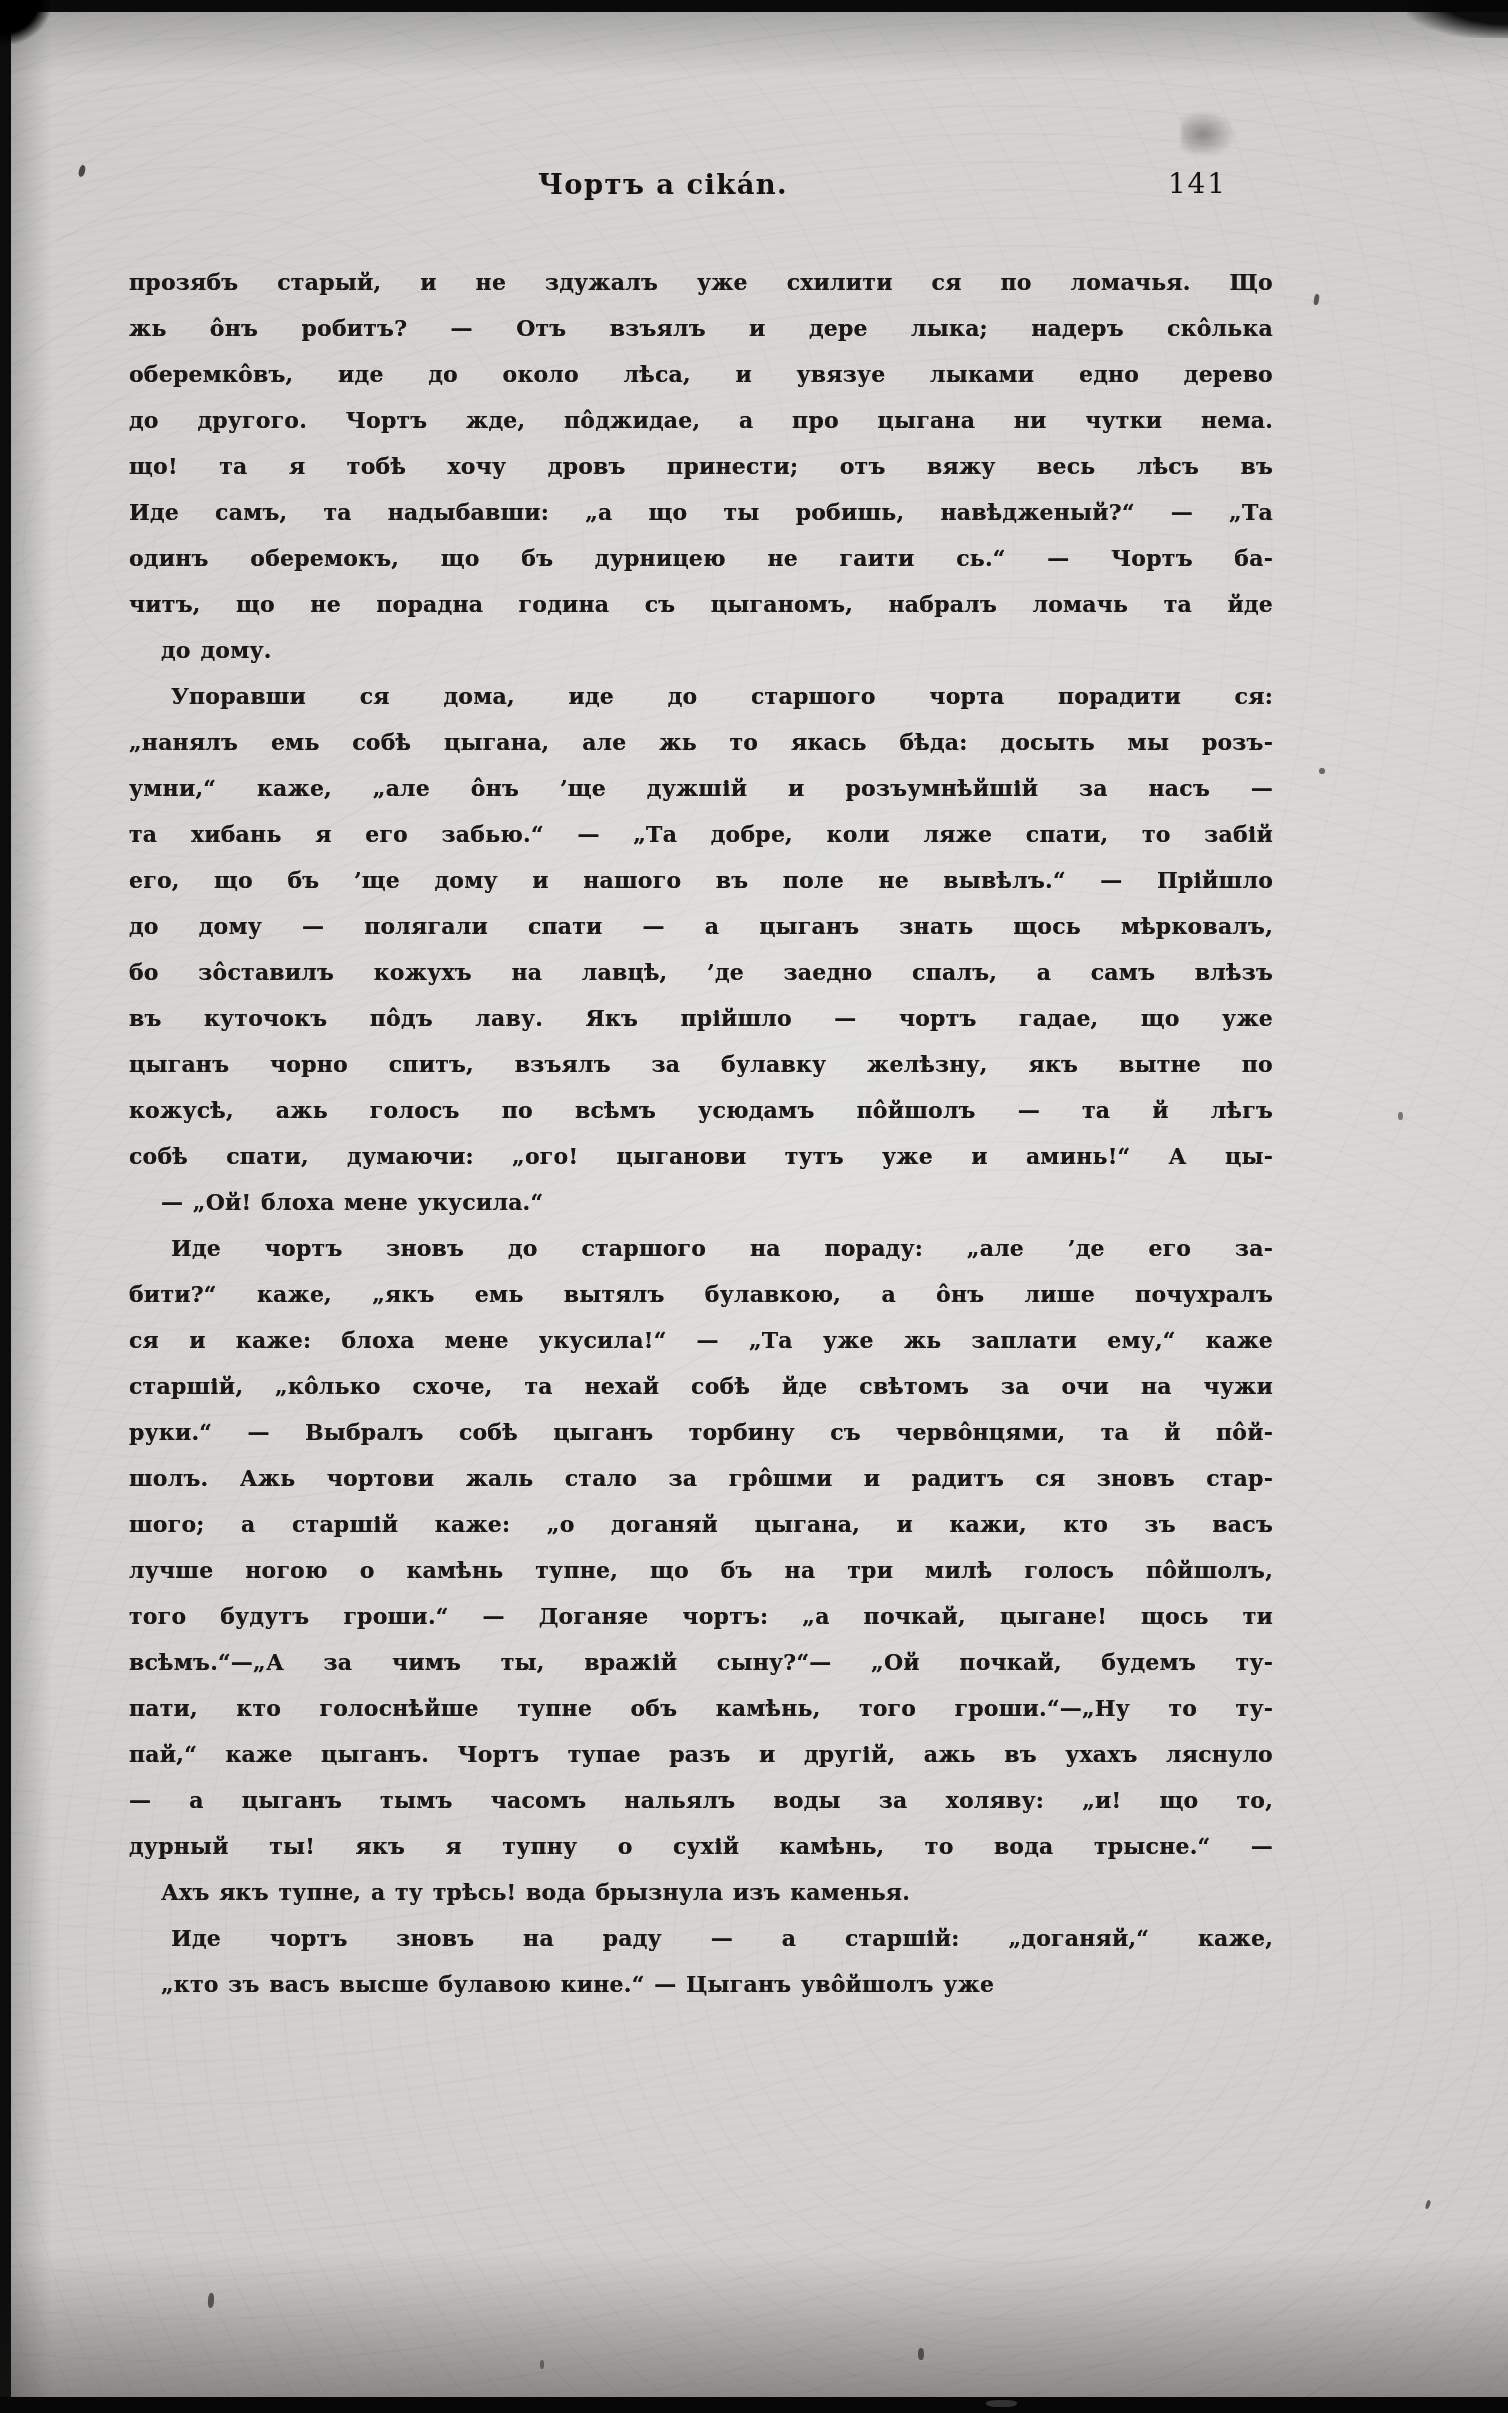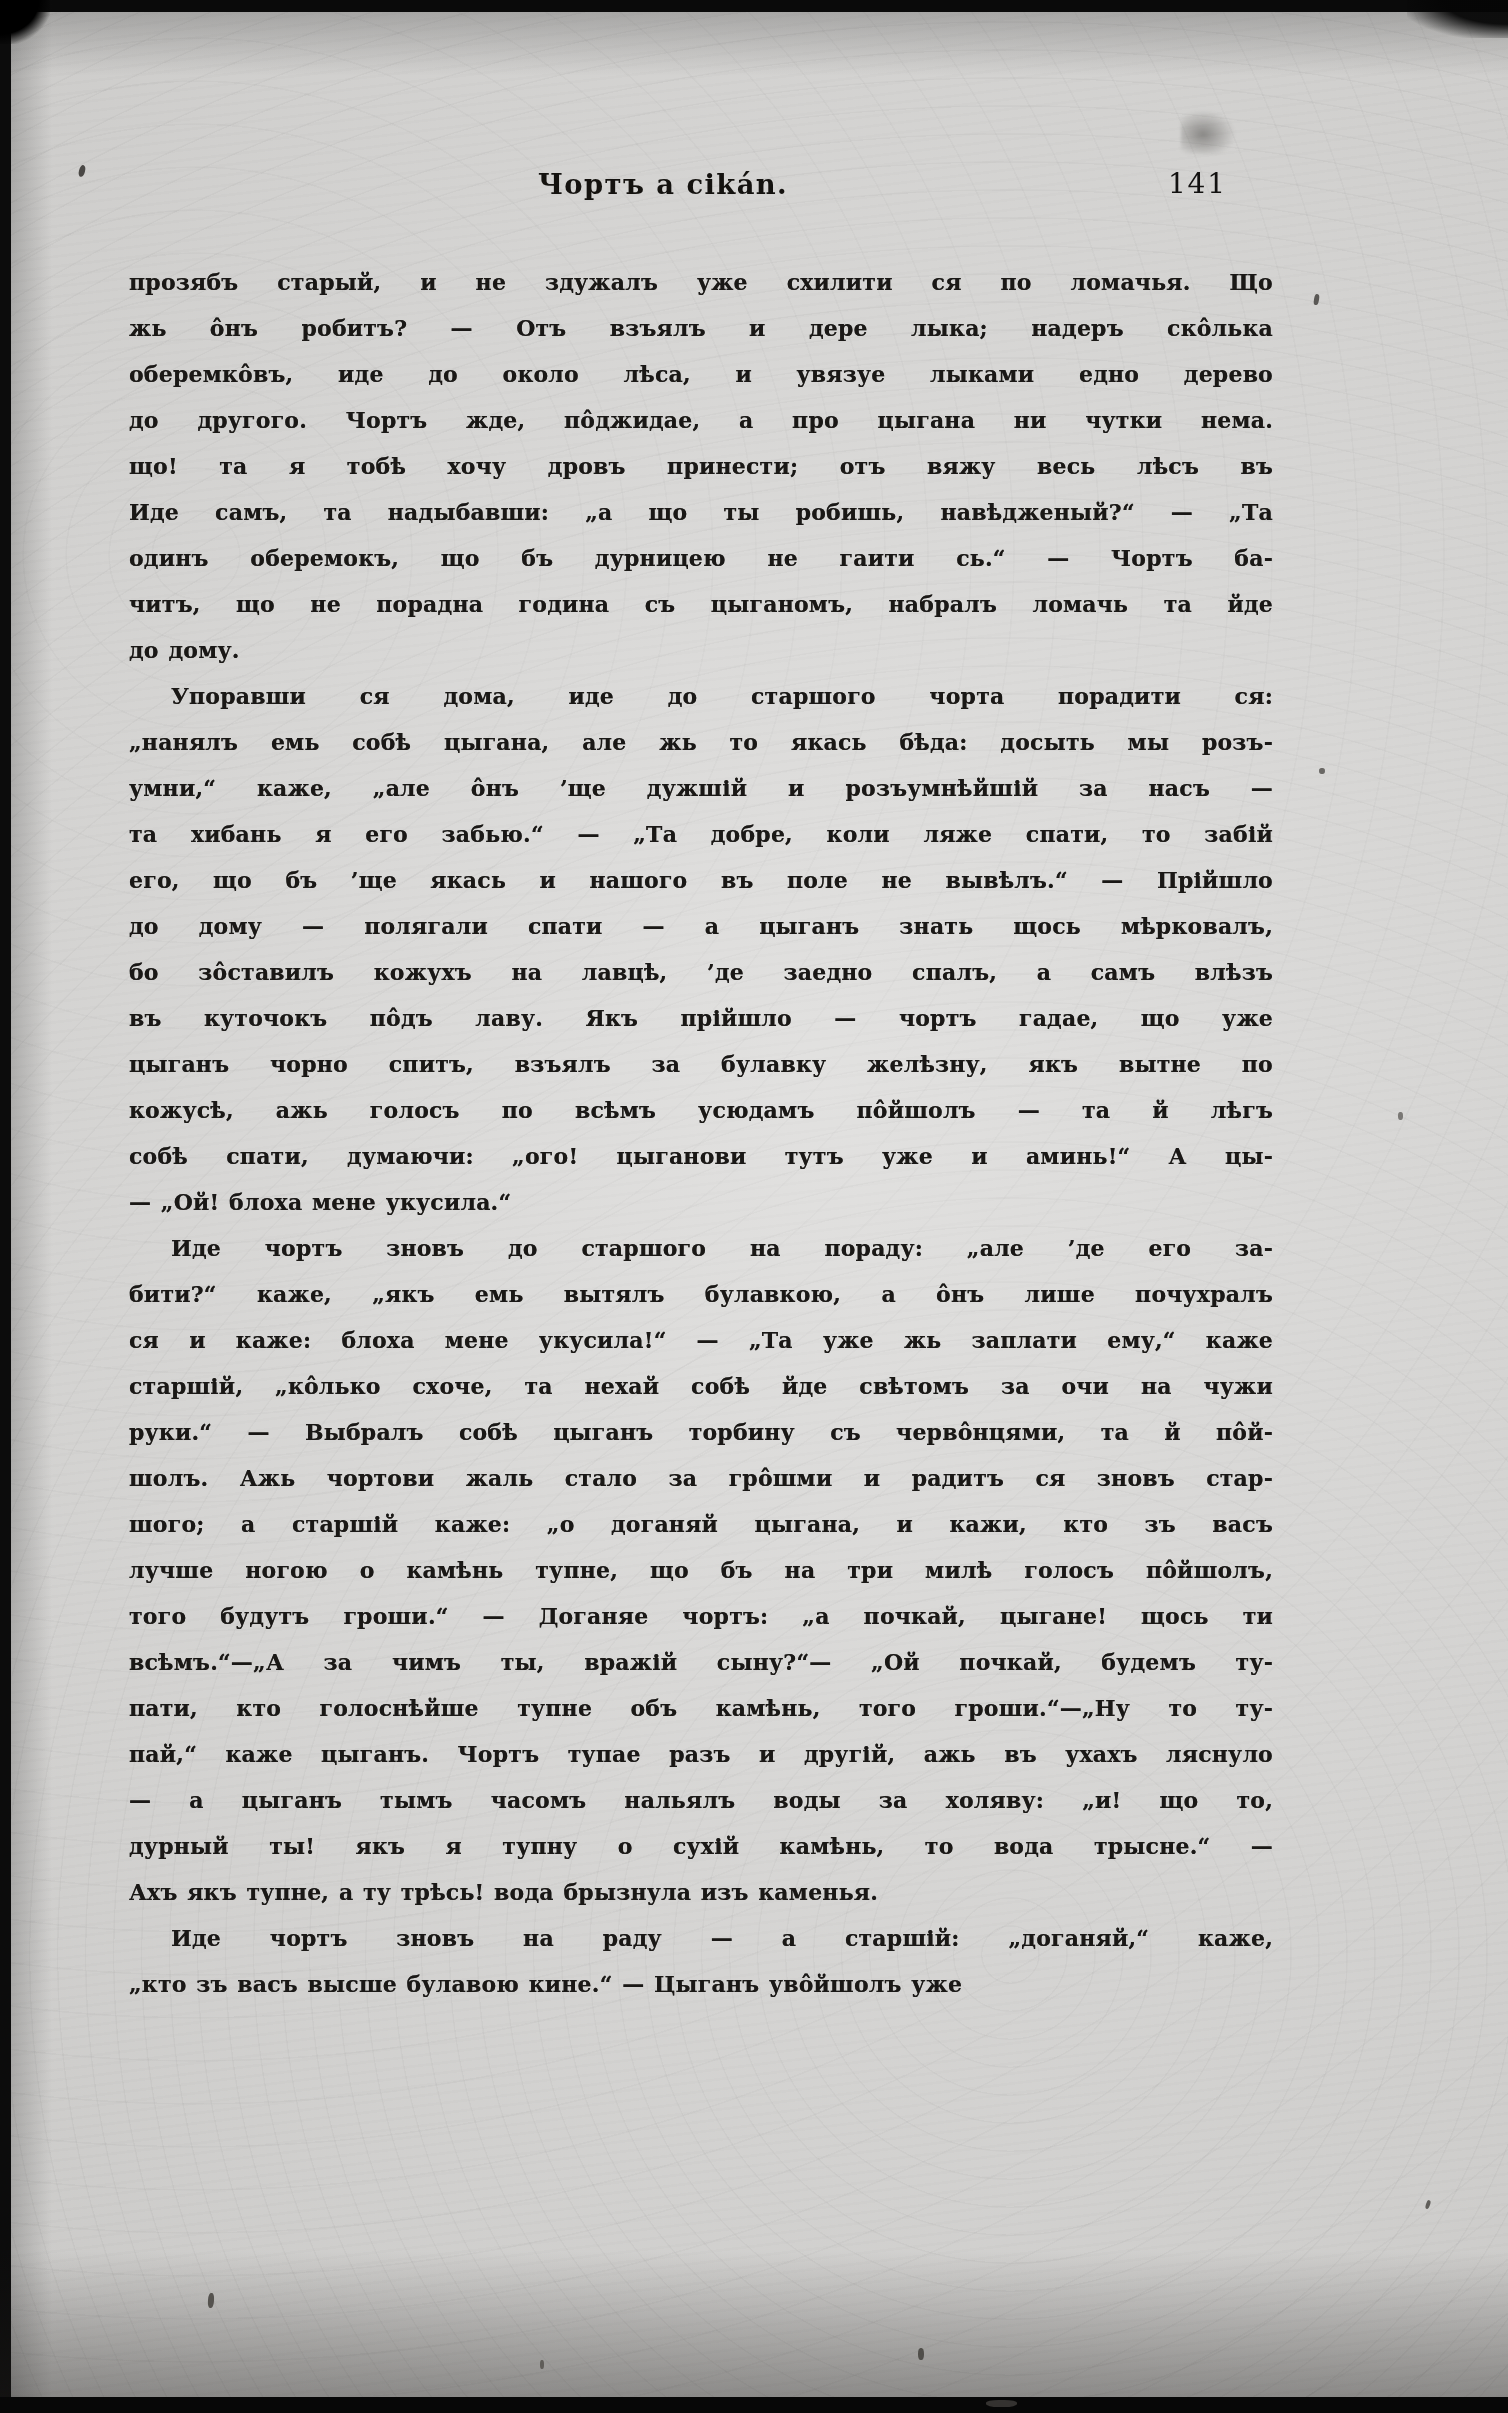--- a/index.html
+++ b/index.html
@@ -50,21 +50,21 @@
     position:absolute; left:129px; top:259px; width:1144px;
     font-size:22px; font-weight:bold; color:#1a1816;
     letter-spacing:0.2px; word-spacing:1.8px;
     text-shadow:0 0 0.5px rgba(20,18,15,0.65);
   }
   .text-line {
     height:46px; line-height:46px;
     text-align:justify; text-align-last:justify;
     white-space:normal;
   }
-  .text-line.end { text-align-last:left; }
+  .text-line.end { text-align-last:left;margin-left:32px; }
   .text-line.indent { text-indent:42px; }
   
   .speck { position:absolute; background:#4a4845; border-radius:45%; }
   .s1 { left:79px;  top:165px;  width:6.4px;  height:12px; transform:rotate(14deg); }
   .s2 { left:1314px; top:294px; width:4.6px;  height:11px; transform:rotate(10deg); background:#5a5855;}
   .s3 { left:1319px; top:768px; width:5.5px;  height:6.4px; background:#6a6865;}
   .s4 { left:1398px; top:1112px; width:4.6px; height:8.2px; background:#7a7875;}
   .s5 { left:208px;  top:2293px; width:5.5px; height:14.6px; transform:rotate(4deg); background:#55534f;}
   .s6 { left:540px;  top:2360px; width:3.7px; height:9.1px; background:#5f5d59;}
   .s7 { left:918px; top:2348px; width:5.5px; height:12px; background:#504e4a;}
@@ -94,21 +94,21 @@
       <div class="text-line">до другого. Чортъ жде, пôджидае, а про цыгана ни чутки нема.</div>
       <div class="text-line">що! та я тобѣ хочу дровъ принести; отъ вяжу весь лѣсъ въ</div>
       <div class="text-line">Иде самъ, та надыбавши: „а що ты робишь, навѣдженый?“ — „Та</div>
       <div class="text-line">одинъ оберемокъ, що бъ дурницею не гаити сь.“ — Чортъ ба-</div>
       <div class="text-line">читъ, що не порадна година съ цыганомъ, набралъ ломачь та йде</div>
       <div class="text-line end">до дому.</div>
       <div class="text-line indent">Упоравши ся дома, иде до старшого чорта порадити ся:</div>
       <div class="text-line">„нанялъ емь собѣ цыгана, але жь то якась бѣда: досыть мы розъ-</div>
       <div class="text-line">умни,“ каже, „але ôнъ ’ще дужшій и розъумнѣйшій за насъ —</div>
       <div class="text-line">та хибань я его забью.“ — „Та добре, коли ляже спати, то забій</div>
-      <div class="text-line">его, що бъ ’ще якась и нашого въ поле не вывѣлъ.“ — Прійшло</div>
+      <div class="text-line">его, що бъ ’ще дому и нашого въ поле не вывѣлъ.“ — Прійшло</div>
       <div class="text-line">до дому — полягали спати — а цыганъ знать щось мѣрковалъ,</div>
       <div class="text-line">бо зôставилъ кожухъ на лавцѣ, ’де заедно спалъ, а самъ влѣзъ</div>
       <div class="text-line">въ куточокъ пôдъ лаву. Якъ прійшло — чортъ гадае, що уже</div>
       <div class="text-line">цыганъ чорно спитъ, взъялъ за булавку желѣзну, якъ вытне по</div>
       <div class="text-line">кожусѣ, ажь голосъ по всѣмъ усюдамъ пôйшолъ — та й лѣгъ</div>
       <div class="text-line">собѣ спати, думаючи: „ого! цыганови тутъ уже и аминь!“ А цы-</div>
       <div class="text-line end">— „Ой! блоха мене укусила.“</div>
       <div class="text-line indent">Иде чортъ зновъ до старшого на пораду: „але ’де его за-</div>
       <div class="text-line">бити?“ каже, „якъ емь вытялъ булавкою, а ôнъ лише почухралъ</div>
       <div class="text-line">ся и каже: блоха мене укусила!“ — „Та уже жь заплати ему,“ каже</div>

